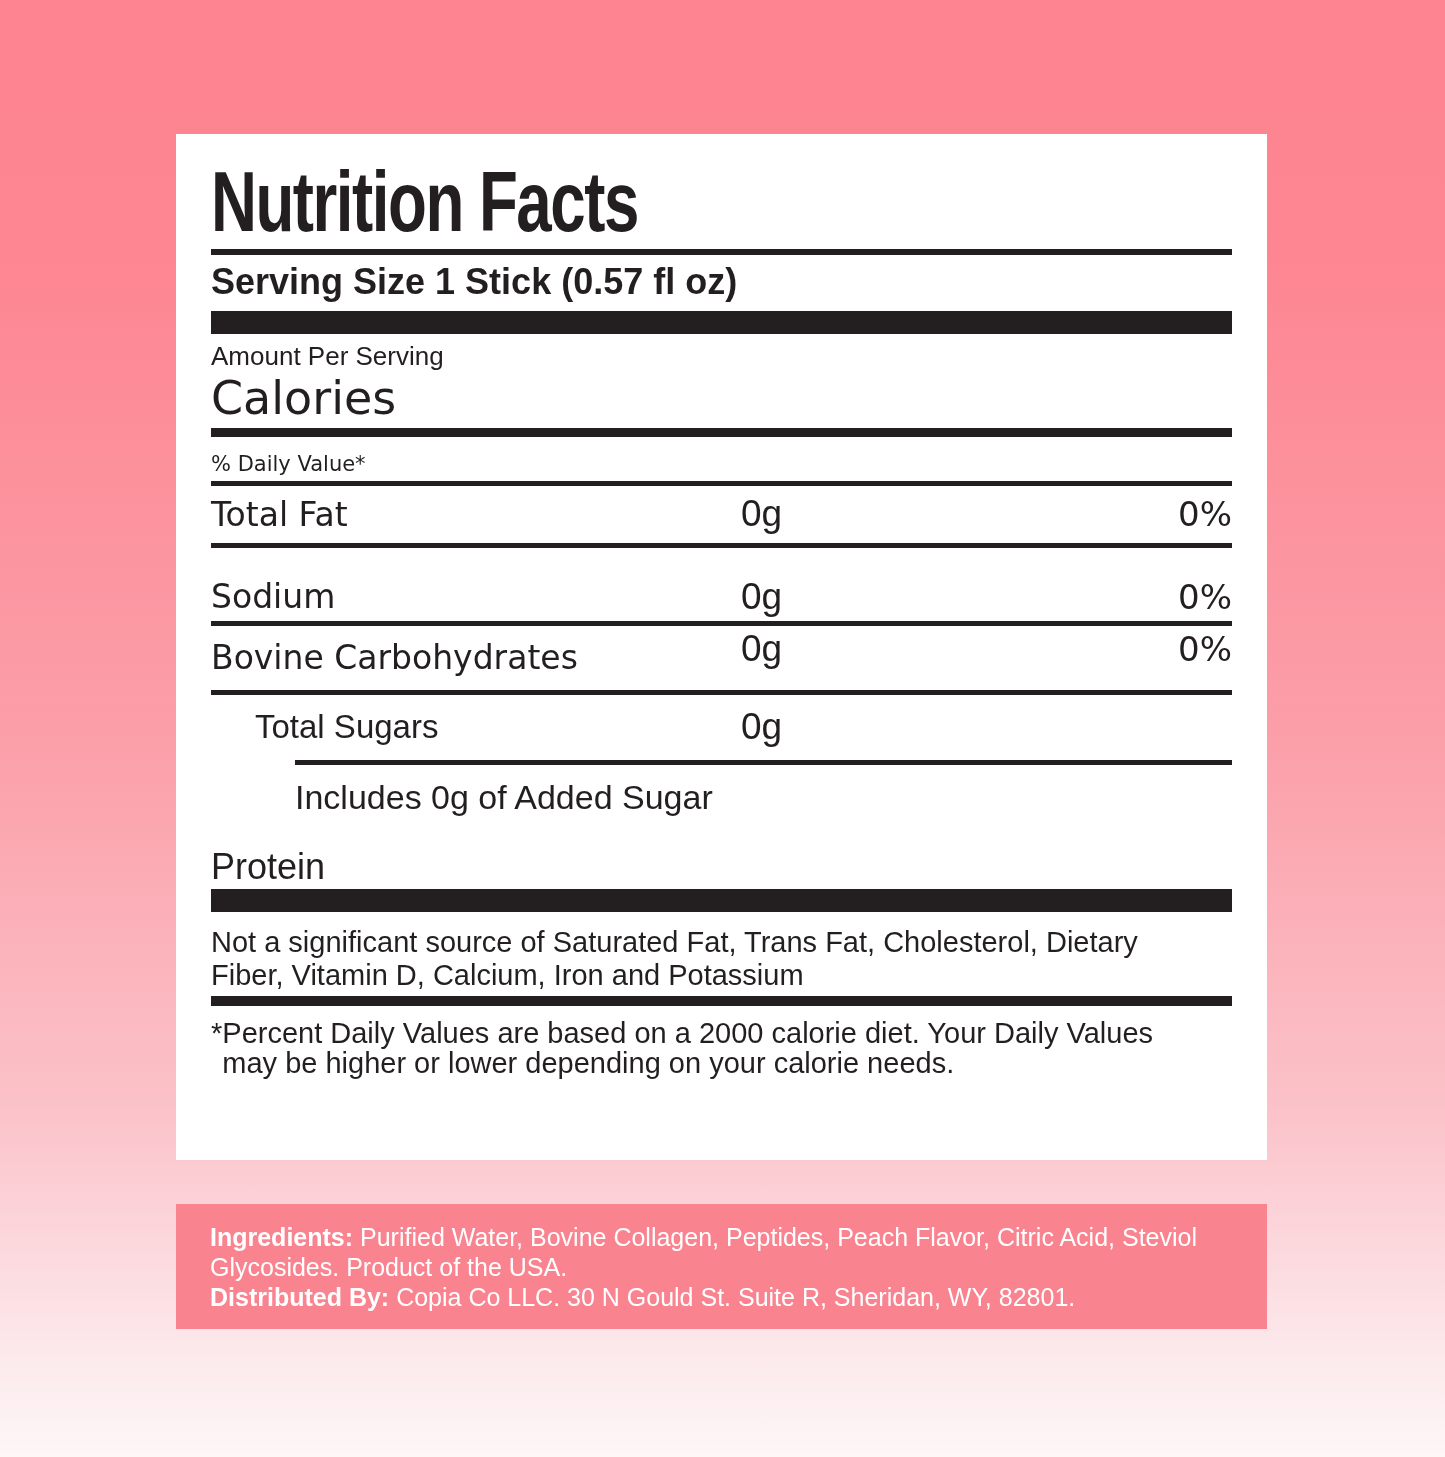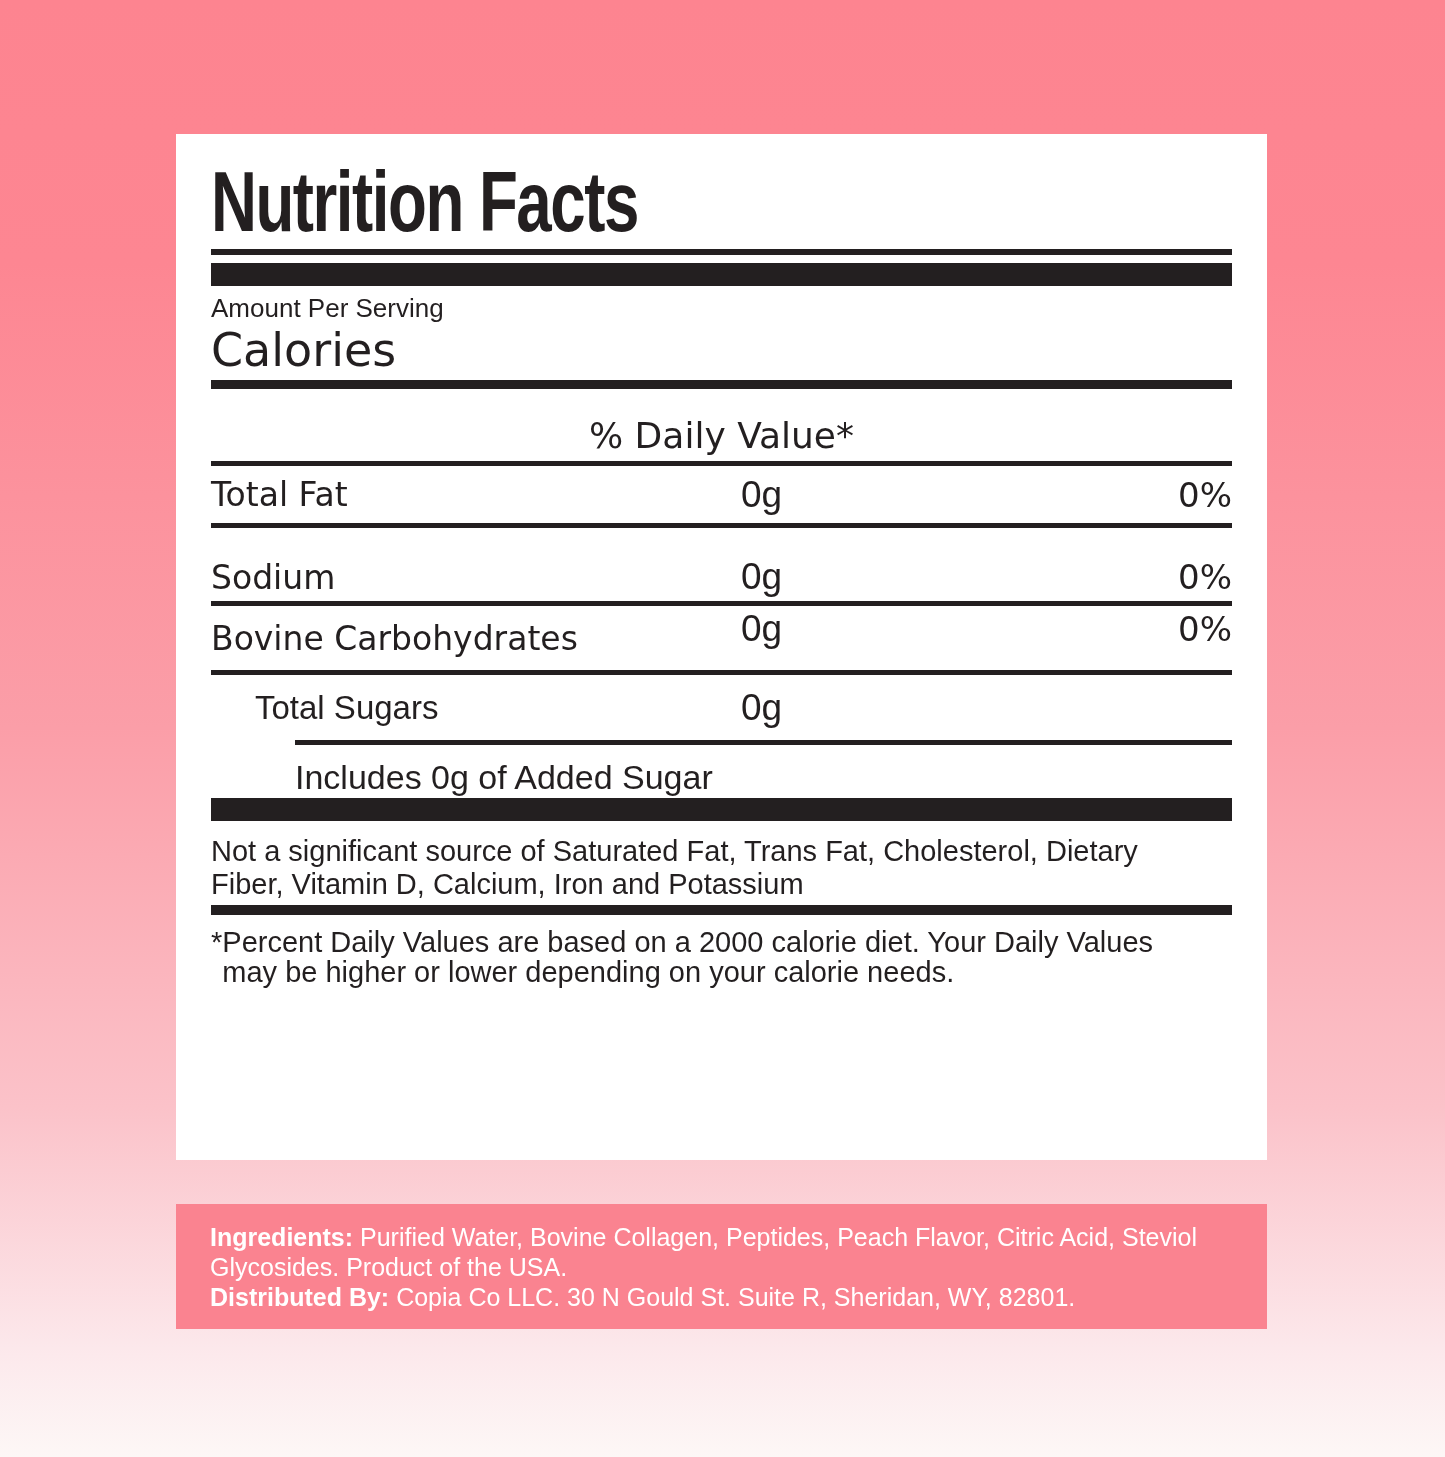--- a/index.html
+++ b/index.html
@@ -56,23 +56,23 @@
   .bar-top{margin-top:8px;}
   .amount-per{
     margin-top:7px;
     font-size:26px;line-height:1.2;
   }
   .calories{
     margin-top:0;
     font-size:46px;line-height:1.15;
   }
   .pdv-header{
-    margin-top:24px;
-    font-size:36px;line-height:1.25;
-    text-align:center;
+    margin-top:14px;
+    font-size:21px;line-height:1.25;
+    text-align:left;
   }
   .rule-pdv{margin-top:3px;}
 
   .nf-row{
     display:grid;
     grid-template-columns:530px 1fr auto;
     align-items:center;
   }
   .nf-row .nf-label{font-size:33px;}
   .nf-row .nf-value{font-size:37px;justify-self:start;}
@@ -126,20 +126,21 @@
 
 <div class="canvas">
 
   <div class="card">
 
     <div class="nf-title">Nutrition Facts</div>
 
     <div class="rule rule-6"></div>
 
 
+    <div class="serving-size">Serving Size 1 Stick (0.57 fl oz)</div>
 
     <div class="rule bar-23 bar-top"></div>
 
     <div class="amount-per">Amount Per Serving</div>
 
     <div class="calories ff-v">Calories</div>
 
     <div class="rule rule-9"></div>
 
     <div class="pdv-header ff-v">% Daily Value*</div>
@@ -173,20 +174,21 @@
     <div class="nf-row r4">
       <span class="nf-label ff-c indent-label">Total Sugars</span>
       <span class="nf-value ff-c">0g</span>
       <span class="nf-dv ff-v"></span>
     </div>
 
     <div class="rule rule-5 rule-sugars"></div>
 
     <div class="includes">Includes 0g of Added Sugar</div>
 
+    <div class="protein">Protein</div>
 
     <div class="rule bar-23 bar-protein"></div>
 
     <div class="not-significant">Not a significant source of Saturated Fat, Trans Fat, Cholesterol, Dietary Fiber, Vitamin D, Calcium, Iron and Potassium</div>
 
     <div class="rule bar-10 bar-mid"></div>
 
     <div class="footnote">
       <span class="ast">*</span>
       <span class="fn-text">Percent Daily Values are based on a 2000 calorie diet. Your Daily Values may be higher or lower depending on your calorie needs.</span>

